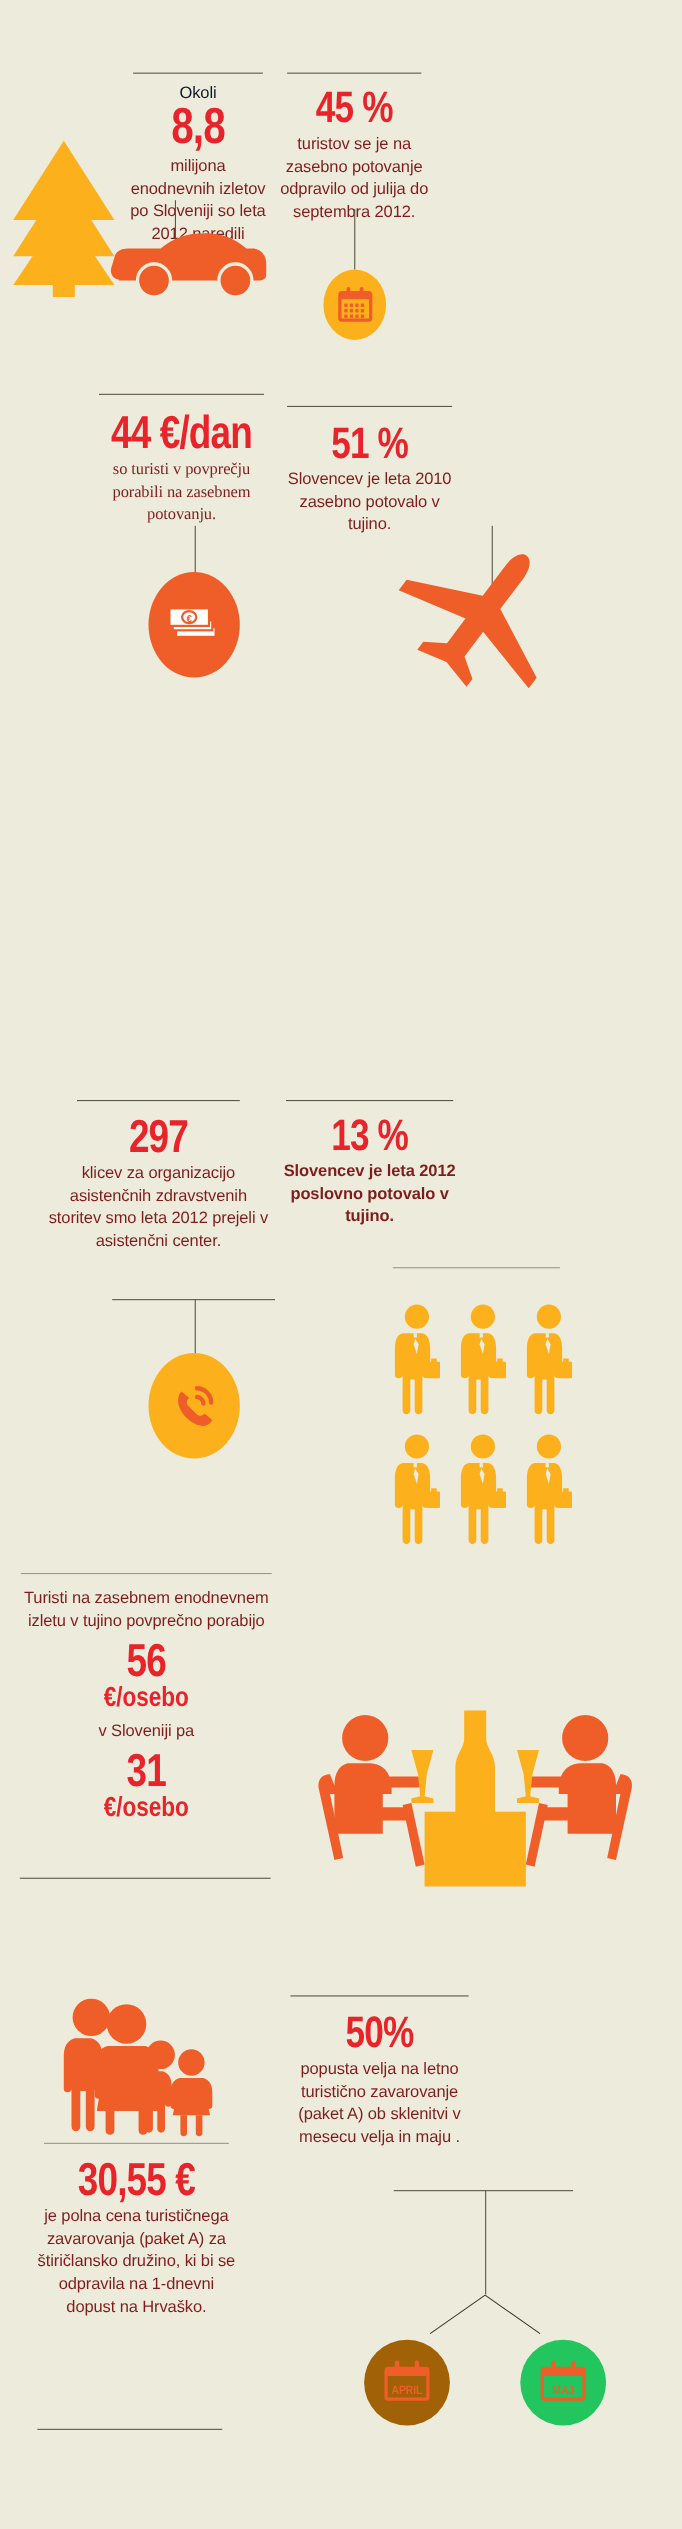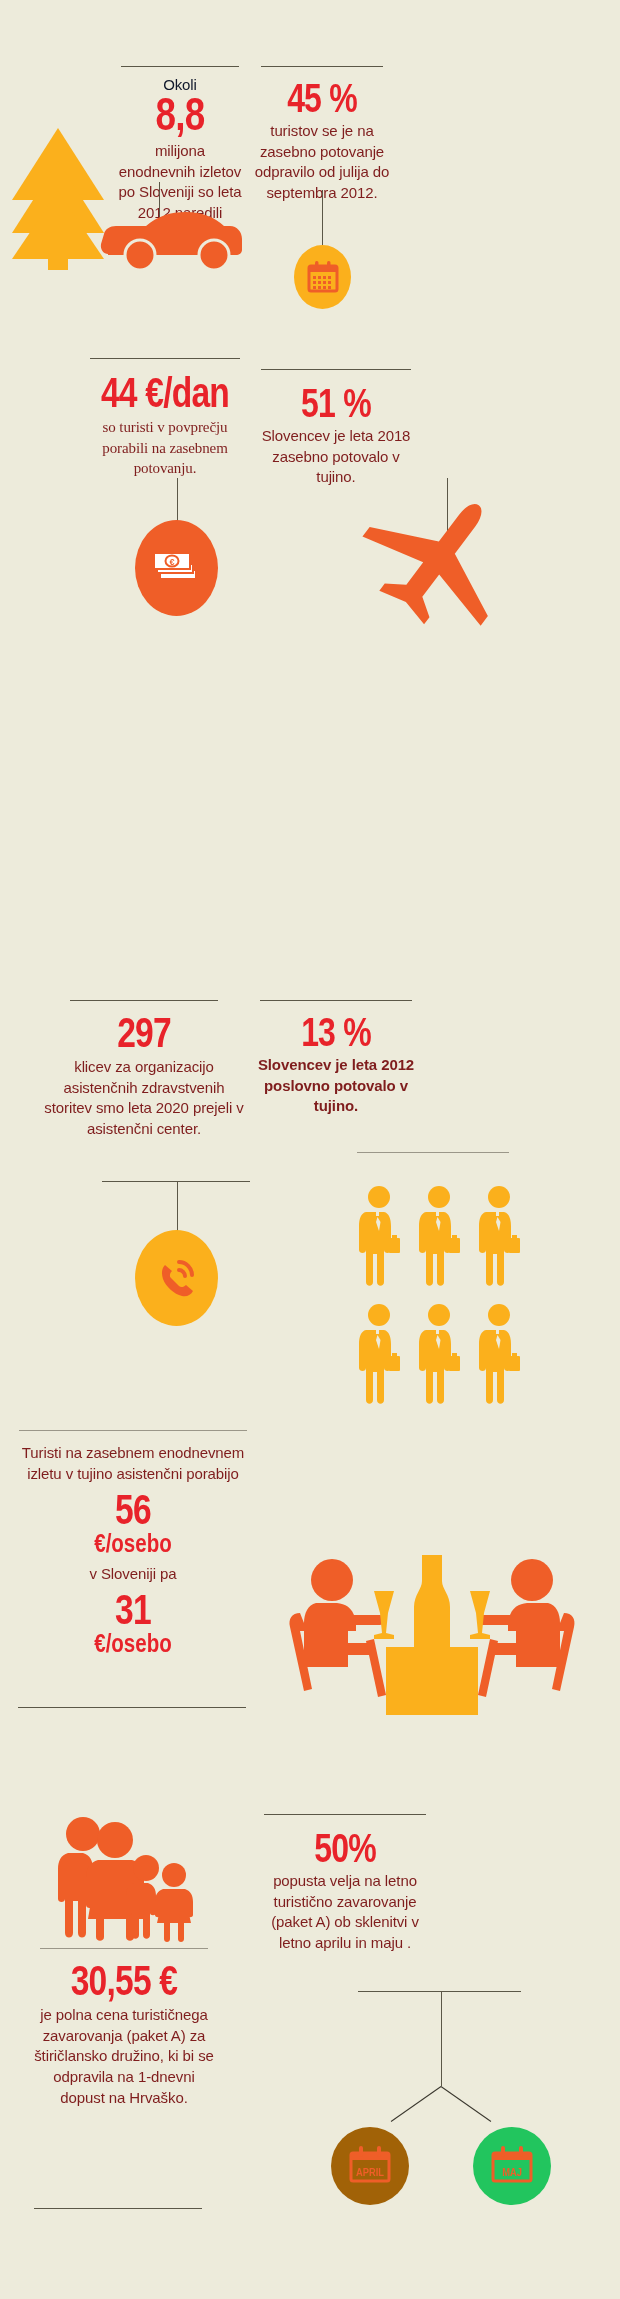--- a/index.html
+++ b/index.html
@@ -157,39 +157,39 @@
       <rect x="4" y="17" width="36" height="9" fill="#fff" stroke="#EF5E28" stroke-width="2"></rect>
       <rect x="1" y="6" width="36" height="16" fill="#fff" stroke="#EF5E28" stroke-width="2"></rect>
       <ellipse cx="19" cy="14" rx="6.5" ry="5.5" fill="none" stroke="#EF5E28" stroke-width="2"></ellipse>
       <text x="19" y="18" font-size="9" font-family="'Liberation Sans',sans-serif" font-weight="700" fill="#EF5E28" text-anchor="middle">€</text>
     </svg>
   </div>
 
   <div class="block" style="left:254px; top:369px; width:164px;">
     <div class="rule" style="width:150px;"></div>
     <div class="bignum" style="font-size:40px; margin-top:14px;">51 %</div>
-    <div class="caption" style="margin-top:4px;">Slovencev je leta 2018 zasebno potovalo v tujino.</div>
+    <div class="caption" style="margin-top:4px;">Slovencev je leta 2010 zasebno potovalo v tujino.</div>
   </div>
   <div class="vline" style="left:447px; top:478px; height:94px;"></div>
   <div class="abs" style="left:443px; top:568px; width:8px; height:8px; border-radius:50%; background:#231f1a;"></div>
 
   <div class="abs" style="left:360px; top:490px; width:160px; height:140px;">
     <svg width="160" height="140" viewBox="0 0 160 140">
       <g transform="rotate(37 80 70)">
         <path d="M78,3 C84,3 88,11 88,22 L88,56 L152,86 L152,98 L88,82
                  L88,110 L106,122 L106,131 L78,124 L50,131 L50,122
                  L68,110 L68,82 L4,98 L4,86 L68,56 L68,22 C68,11 72,3 78,3 Z" fill="#EF5E28"></path>
       </g>
     </svg>
   </div>
 
   <div class="block" style="left:38px; top:1000px; width:212px;">
     <div class="rule" style="width:148px;"></div>
     <div class="bignum" style="font-size:42px; margin-top:12px;">297</div>
-    <div class="caption" style="margin-top:4px;">klicev za organizacijo asistenčnih zdravstvenih storitev smo leta 2020 prejeli v asistenčni center.</div>
+    <div class="caption" style="margin-top:4px;">klicev za organizacijo asistenčnih zdravstvenih storitev smo leta 2012 prejeli v asistenčni center.</div>
   </div>
   <div class="rule abs" style="left:102px; top:1181px; width:148px;"></div>
   <div class="vline" style="left:177px; top:1181px; height:70px;"></div>
 
   <div class="badge" style="left:135px; top:1230px; width:83px; height:96px; background:#FBB01C;">
     <svg width="46" height="46" viewBox="0 0 46 46">
       <path d="M11,10 C8,13 7,18 9,24 C12,32 20,39 28,41 C33,42 37,40 39,36
                L32,30 C30,32 27,33 25,31 L17,23 C15,21 16,18 18,16 Z" fill="#EF5E28"></path>
       <path d="M25,7 C32,7 38,13 38,20" fill="none" stroke="#EF5E28" stroke-width="4" stroke-linecap="round"></path>
       <path d="M25,15 C28,15 31,18 31,21" fill="none" stroke="#EF5E28" stroke-width="4" stroke-linecap="round"></path>
@@ -222,21 +222,21 @@
       <use href="#bizperson" x="60" y="0"></use>
       <use href="#bizperson" x="120" y="0"></use>
       <use href="#bizperson" x="0" y="118"></use>
       <use href="#bizperson" x="60" y="118"></use>
       <use href="#bizperson" x="120" y="118"></use>
     </svg>
   </div>
 
   <div class="block" style="left:18px; top:1430px; width:230px;">
     <div class="rule" style="width:228px; border-top-color:#9b9789;"></div>
-    <div class="caption" style="margin-top:12px;">Turisti na zasebnem enodnevnem izletu v tujino asistenčni porabijo</div>
+    <div class="caption" style="margin-top:12px;">Turisti na zasebnem enodnevnem izletu v tujino povprečno porabijo</div>
     <div class="bignum" style="font-size:42px; margin-top:6px;">56</div>
     <div class="subunit">€/osebo</div>
     <div class="caption" style="margin-top:6px;text-align:center;">v Sloveniji pa</div>
     <div class="bignum" style="font-size:42px; margin-top:6px;">31</div>
     <div class="subunit">€/osebo</div>
   </div>
   <div class="rule abs" style="left:18px; top:1707px; width:228px;"></div>
 
   <div class="abs" style="left:282px; top:1555px; width:300px; height:160px;">
     <svg width="300" height="160" viewBox="0 0 300 160">
@@ -307,21 +307,21 @@
   <div class="block" style="left:34px; top:1948px; width:180px;">
     <div class="rule" style="width:168px; border-top-color:#9b9789;"></div>
     <div class="bignum" style="font-size:42px; margin-top:12px;">30,55 €</div>
     <div class="caption" style="margin-top:4px;">je polna cena turističnega zavarovanja (paket A) za štiričlansko družino, ki bi se odpravila na 1-dnevni dopust na Hrvaško.</div>
   </div>
   <div class="rule abs" style="left:34px; top:2208px; width:168px;"></div>
 
   <div class="block" style="left:256px; top:1814px; width:178px;">
     <div class="rule" style="width:162px;"></div>
     <div class="bignum" style="font-size:40px; margin-top:14px;">50%</div>
-    <div class="caption" style="margin-top:4px;">popusta velja na letno turistično zavarovanje (paket A) ob sklenitvi v letno aprilu in maju .</div>
+    <div class="caption" style="margin-top:4px;">popusta velja na letno turistično zavarovanje (paket A) ob sklenitvi v mesecu velja in maju .</div>
   </div>
   <div class="rule abs" style="left:358px; top:1991px; width:163px;"></div>
   <div class="vline" style="left:441px; top:1991px; height:95px;"></div>
   <div class="diag" style="left:441px; top:2086px; width:61px; transform:rotate(145deg);"></div>
   <div class="diag" style="left:441px; top:2086px; width:61px; transform:rotate(35deg);"></div>
 
   <div class="badge" style="left:331px; top:2127px; width:78px; height:78px; background:#a16207;">
     <svg width="44" height="42" viewBox="0 0 44 42">
       <rect x="3" y="8" width="38" height="28" rx="2" fill="none" stroke="#EF5E28" stroke-width="3"></rect>
       <rect x="3" y="8" width="38" height="7" fill="#EF5E28"></rect>

